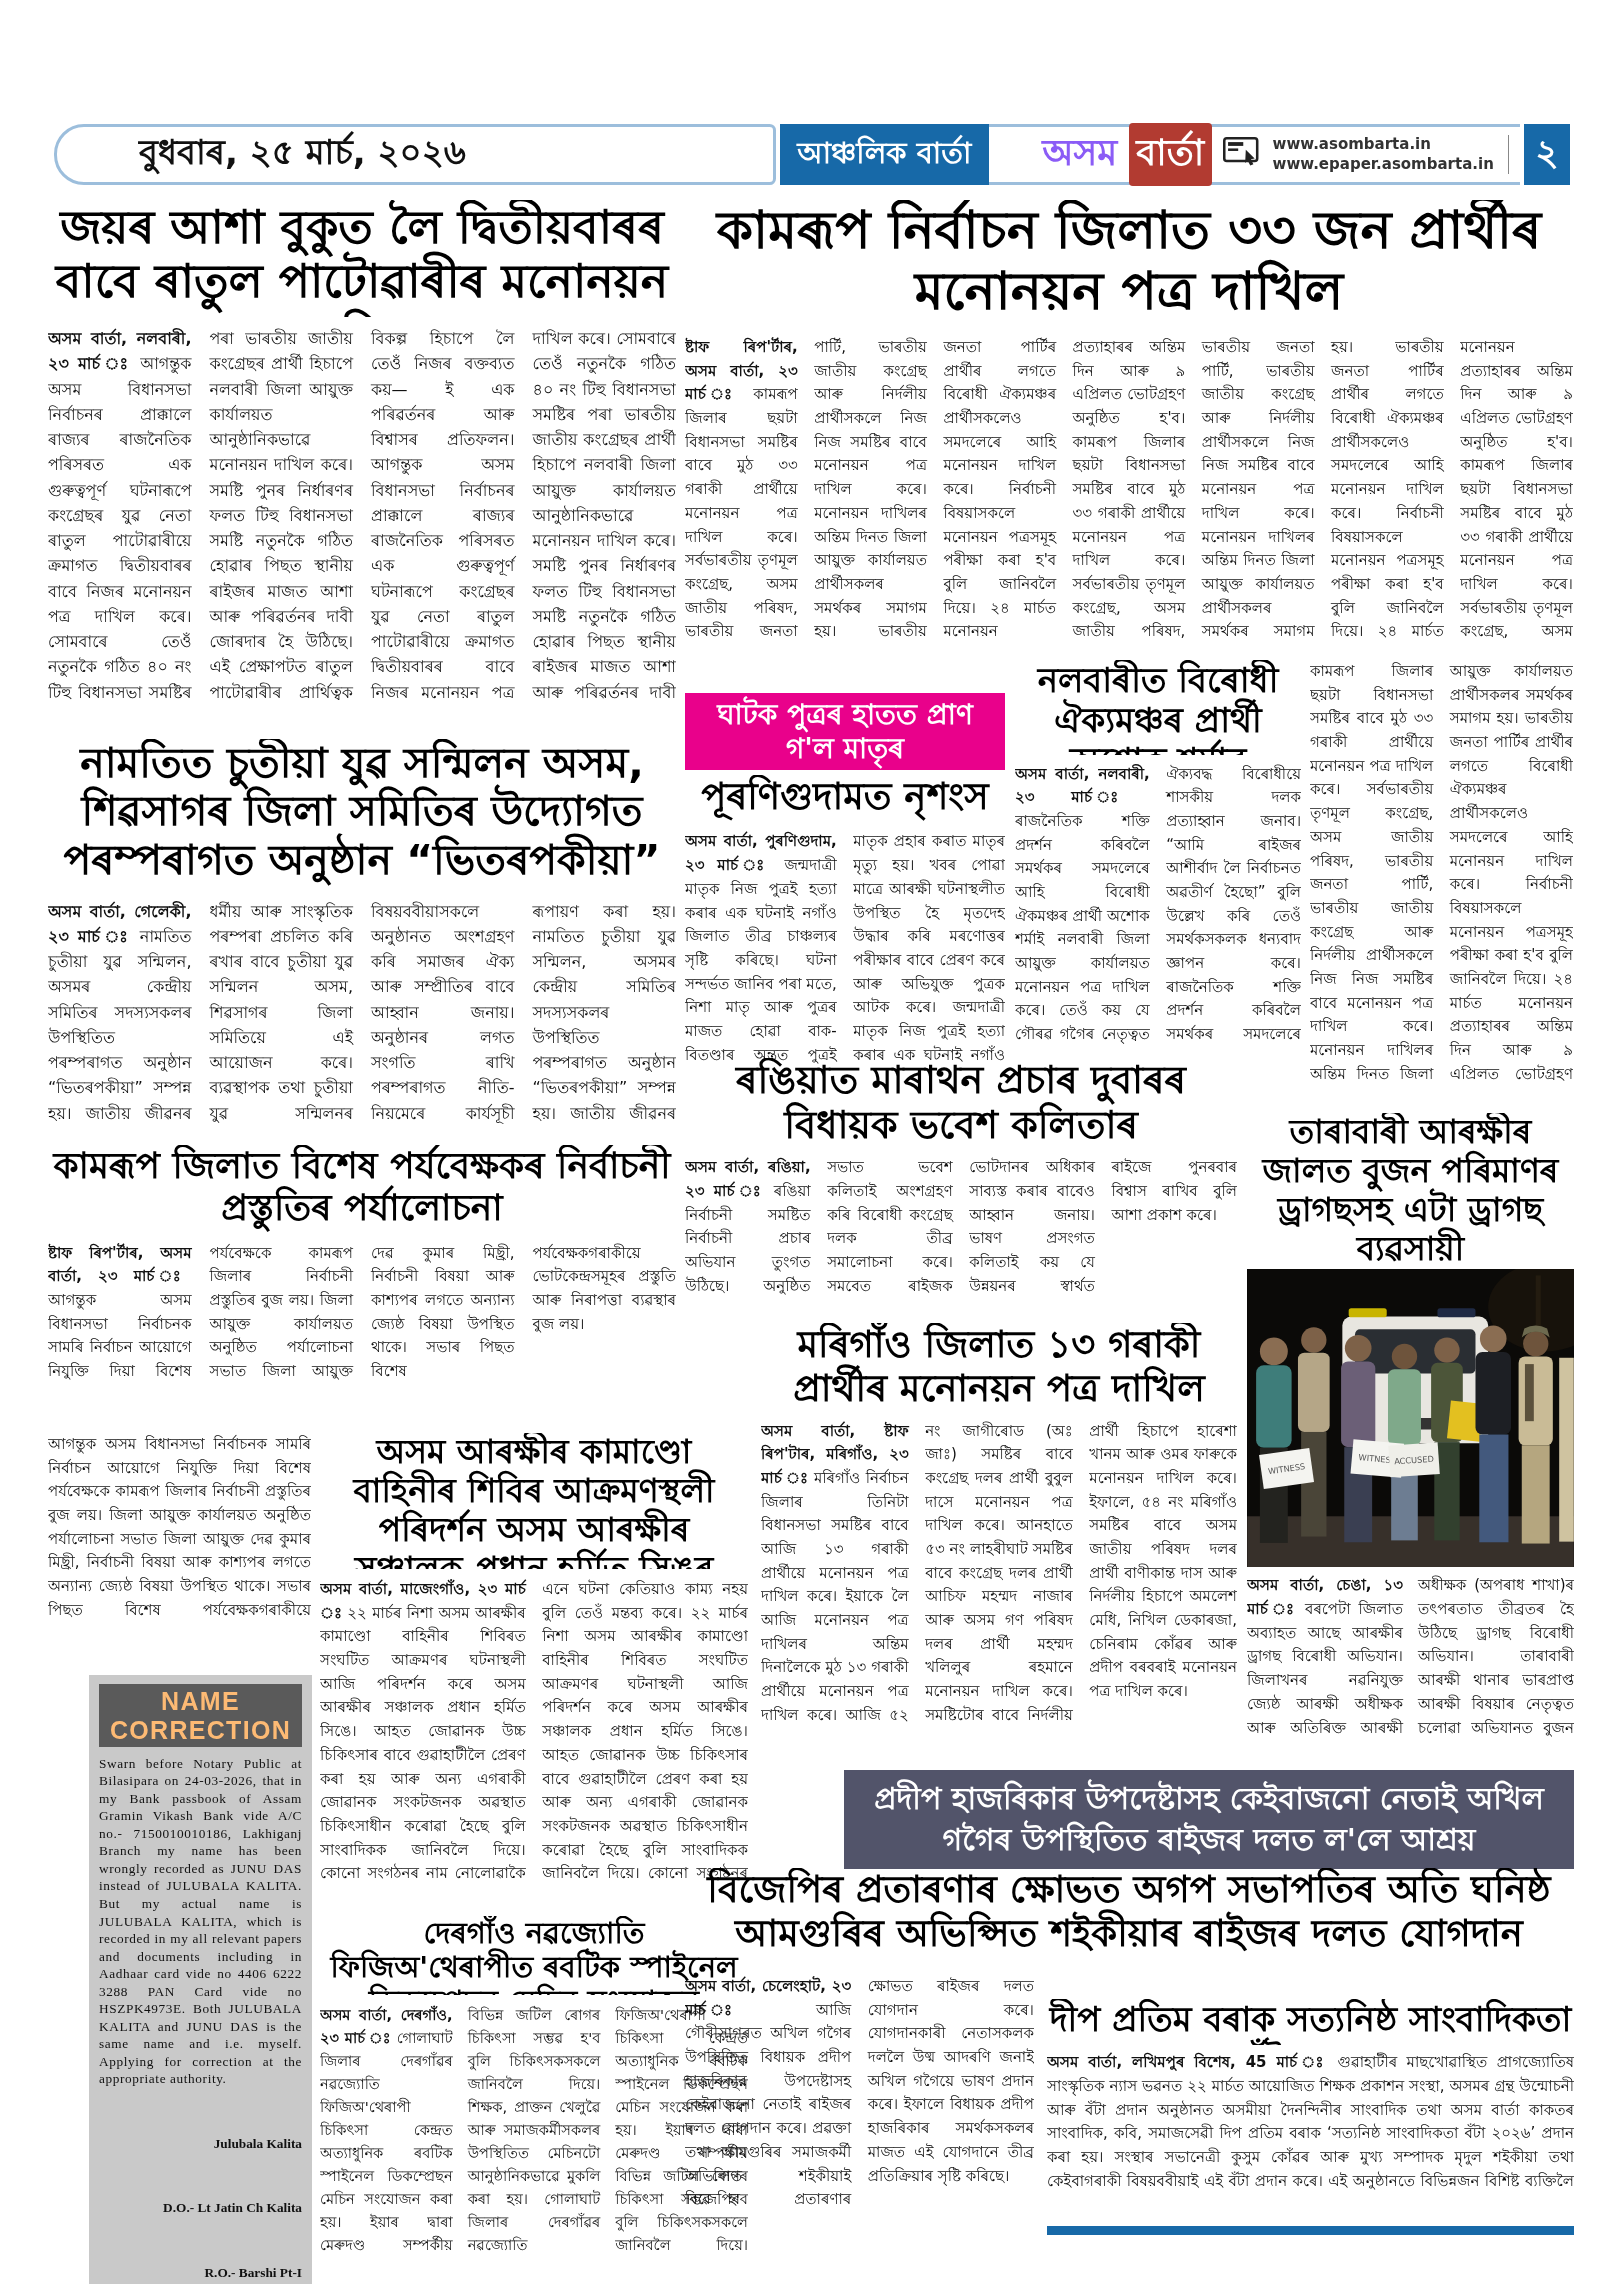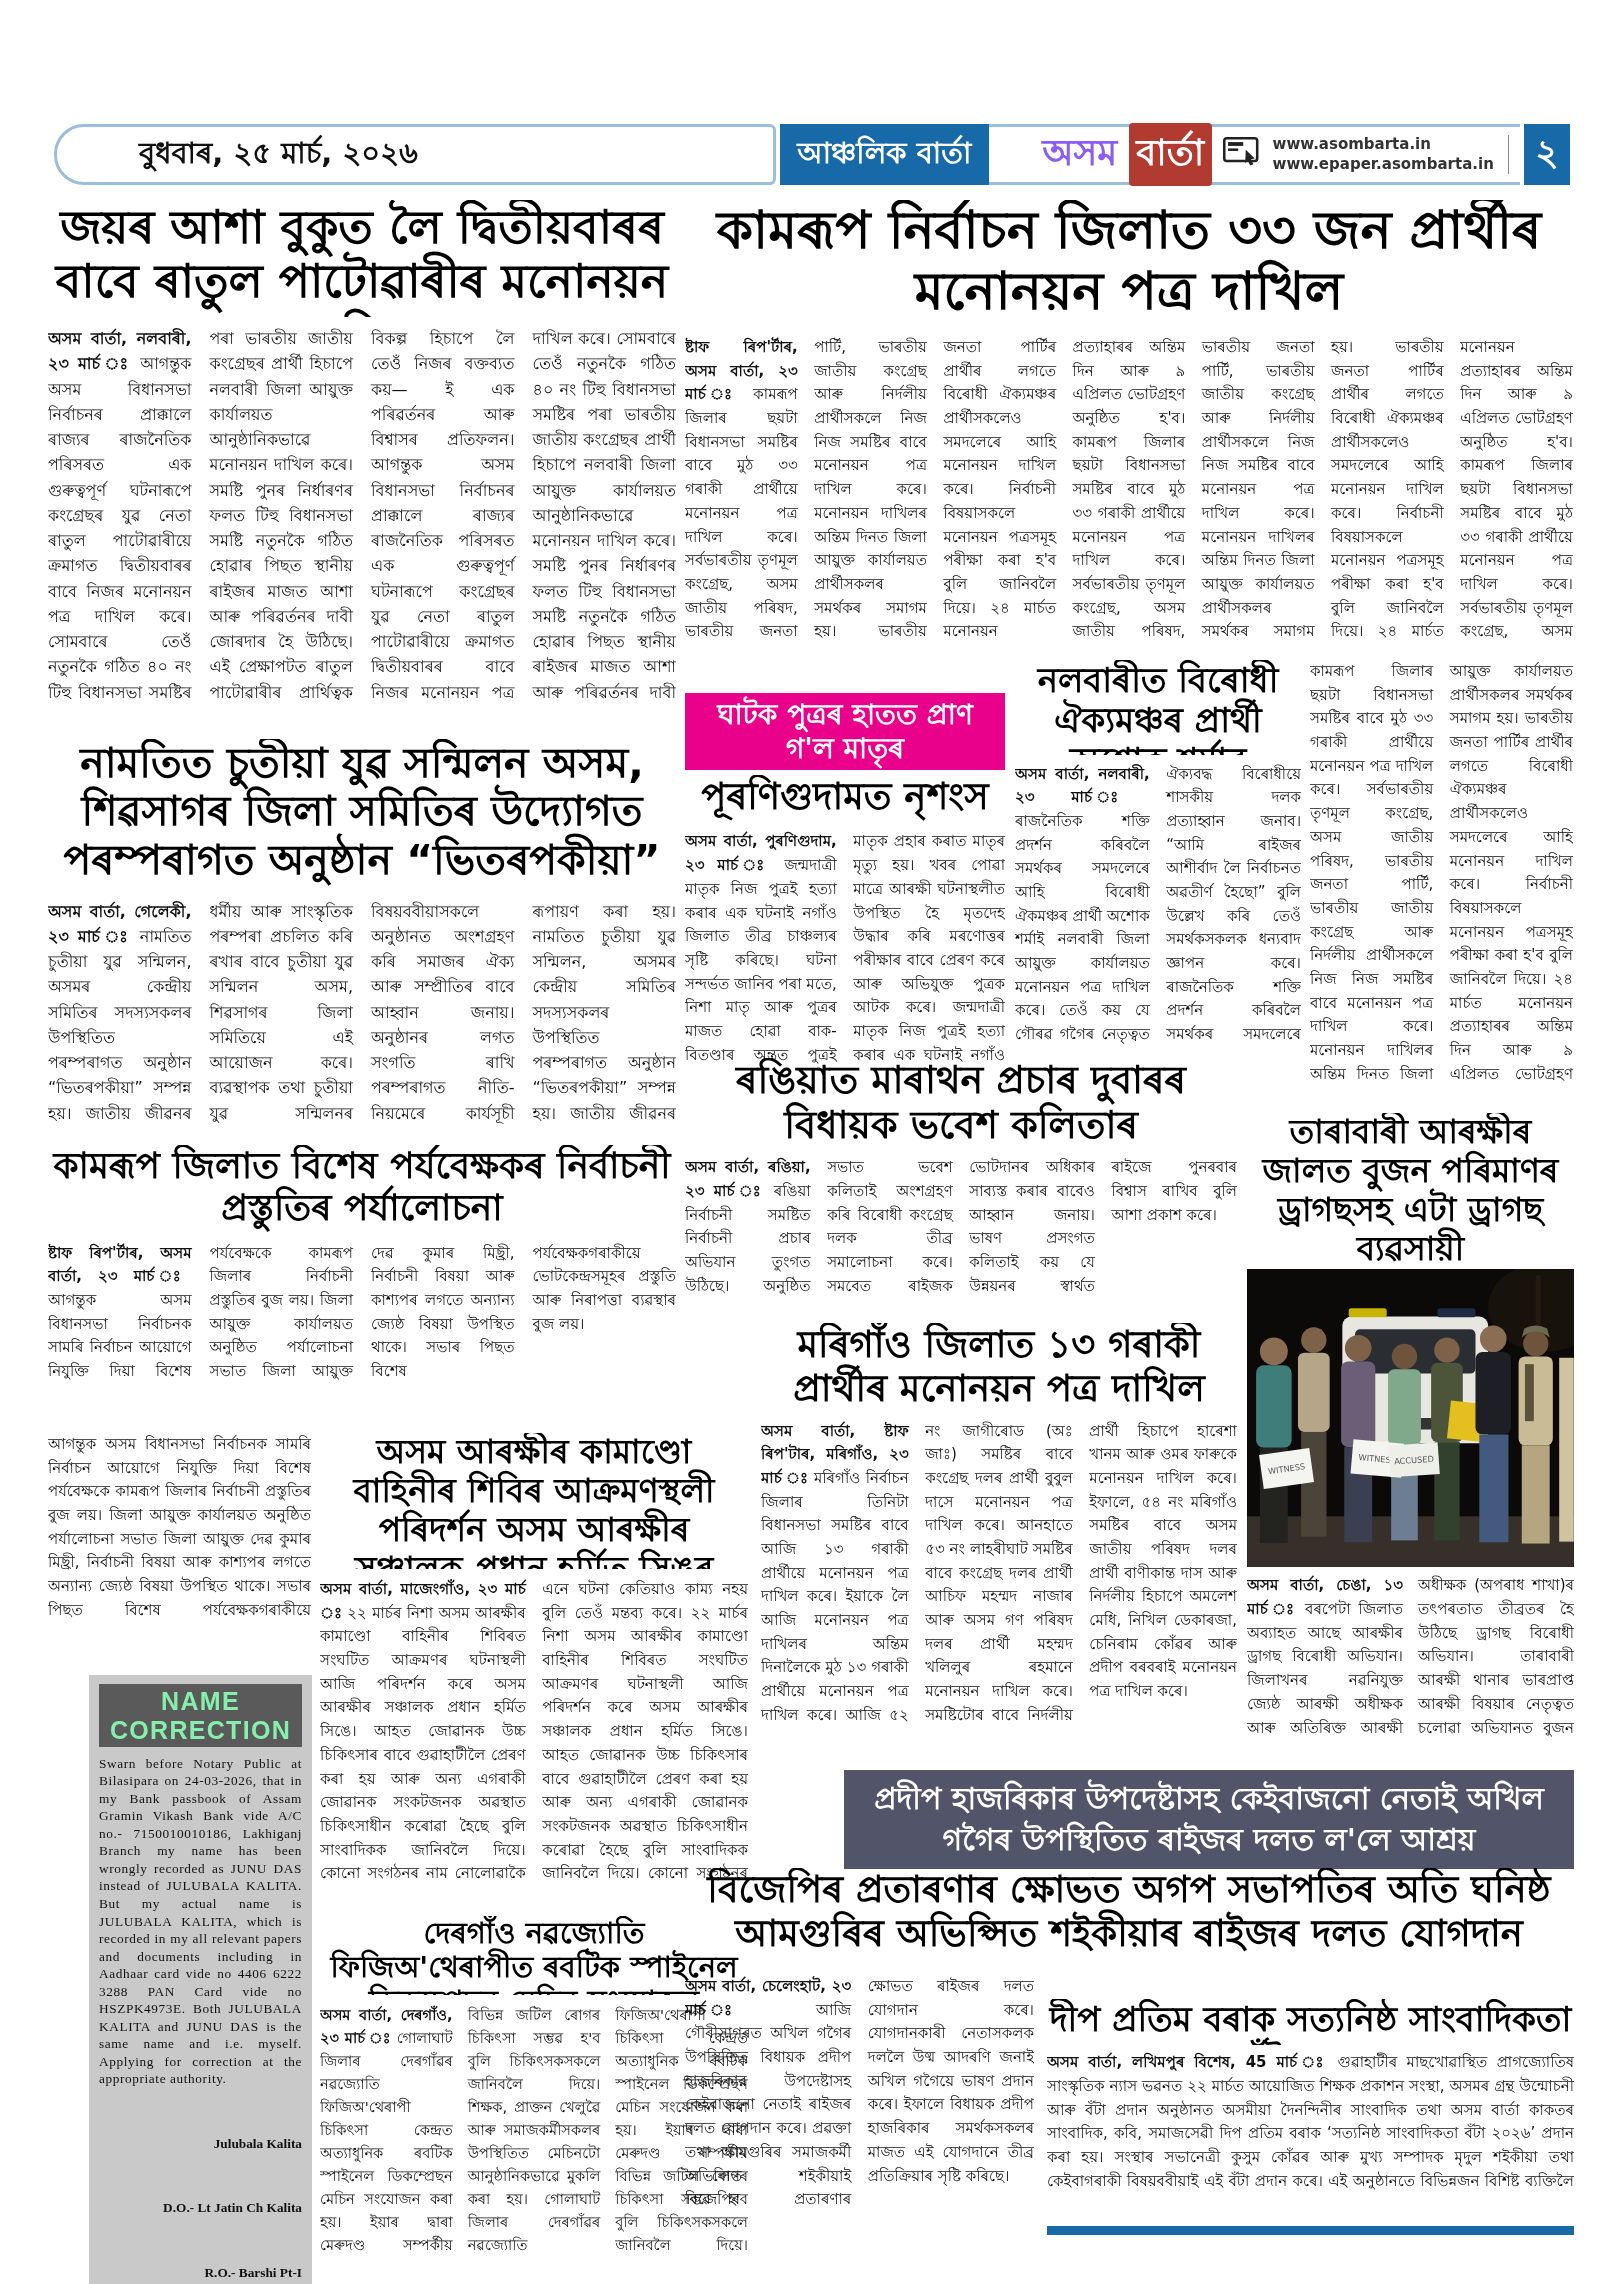--- a/index.html
+++ b/index.html
@@ -3,21 +3,21 @@
 <meta charset="utf-8">
 <style>
   html,body{margin:0;padding:0;background:#e8e8e8;}
   #canvas{position:relative;width:1618px;height:2284px;background:#ffffff;
           font-family:"DejaVu Sans","Liberation Sans",sans-serif;color:#111;overflow:hidden;}
   .abs{position:absolute;}
   
   .hdr{left:54px;top:124px;width:1516px;height:61px;display:flex;align-items:stretch;}
   .date-pill{flex:0 0 634px;border:3.8px solid #9cbedc;border-radius:30px 6.3px 6.3px 30px;
              background:#fff;display:flex;align-items:center;padding-left:82px;
-             font-size:29px;font-weight:bold;}
+             font-size:34px;font-weight:bold;}
   .sec-box{flex:0 0 209px;background:#1769a8;color:#fff;display:flex;align-items:center;
            justify-content:center;font-size:29px;font-weight:bold;margin-left:3.8px;}
   .logo-area{flex:1 1 auto;border-top:3.8px solid #9cbedc;border-bottom:3.8px solid #9cbedc;
              background:#fff;display:flex;align-items:center;justify-content:flex-end;
              gap:11.4px;padding-right:11.4px;}
   .logo-black{font-size:36px;font-weight:bold;color:#8b5cf6;}
   .logo-red{font-size:36px;font-weight:bold;color:#fff;background:#b23b31;
             padding:1.3px 7.6px;border-radius:3.8px;}
   .urls{display:flex;flex-direction:column;justify-content:center;font-size:15px;
         font-weight:bold;color:#333;line-height:1.3;border-right:1.9px solid #888;padding-right:14px;}
@@ -27,21 +27,21 @@
   .hl{font-weight:bold;text-align:center;line-height:1.18;color:#000;overflow:hidden;}
   .cols{text-align:justify;overflow:hidden;font-size:16px;line-height:1.58;}
   .byline{font-weight:bold;}
   .kicker{background:#e9018b;color:#fff;font-weight:bold;text-align:center;
           font-size:28px;line-height:1.2;padding:5px 3.8px;overflow:hidden;}
   .banner{background:#52546a;color:#fff;font-weight:bold;text-align:center;
           font-size:30px;line-height:1.35;padding:9px 6.3px;overflow:hidden;}
   .rule-blue{background:#1769a8;}
   
   .ad{background:#c9c9c9;padding:9px 10px 6.3px 10px;font-family:"Liberation Serif","DejaVu Serif",serif;}
-  .ad-title{background:#5a5a5a;color:#86efac;font-weight:bold;text-align:center;
+  .ad-title{background:#5a5a5a;color:#fdba74;font-weight:bold;text-align:center;
             font-size:25px;letter-spacing:1.3px;padding:2.5px 0;margin-bottom:7.6px;
             font-family:"Liberation Sans","DejaVu Sans",sans-serif;}
   .ad-body{font-size:13.3px;line-height:1.32;text-align:justify;letter-spacing:0.6px;}
   .ad-sig{font-size:13.3px;line-height:1.3;text-align:right;font-weight:bold;margin-top:47px;}
   .ad-ref{font-size:13px;font-style:italic;text-align:right;margin-top:2.5px;}
   .photo-frame{overflow:hidden;background:#000;}
 </style>
 </head>
 <body>
 

